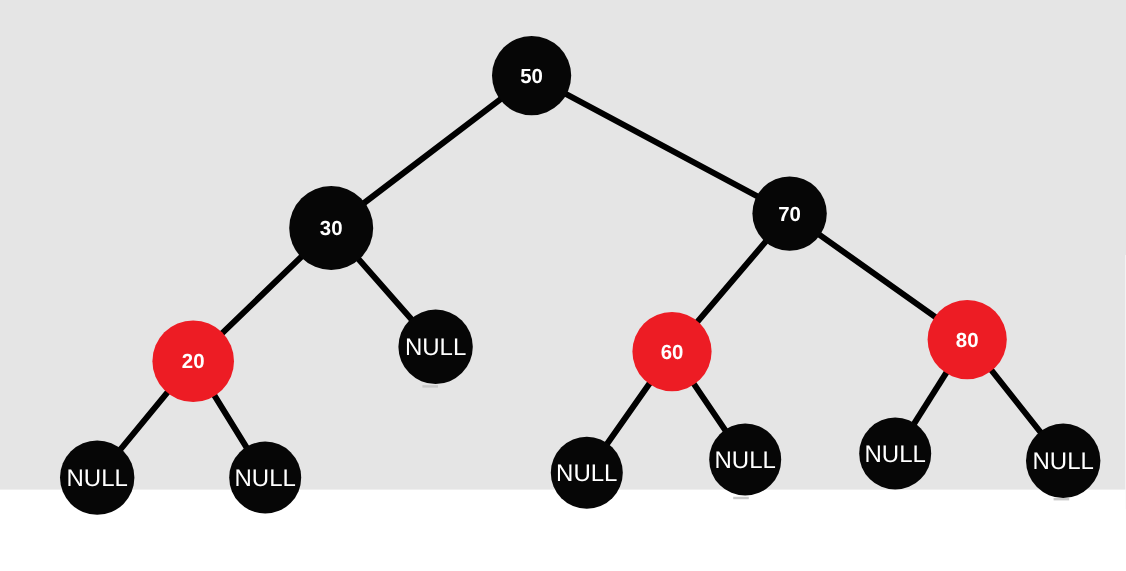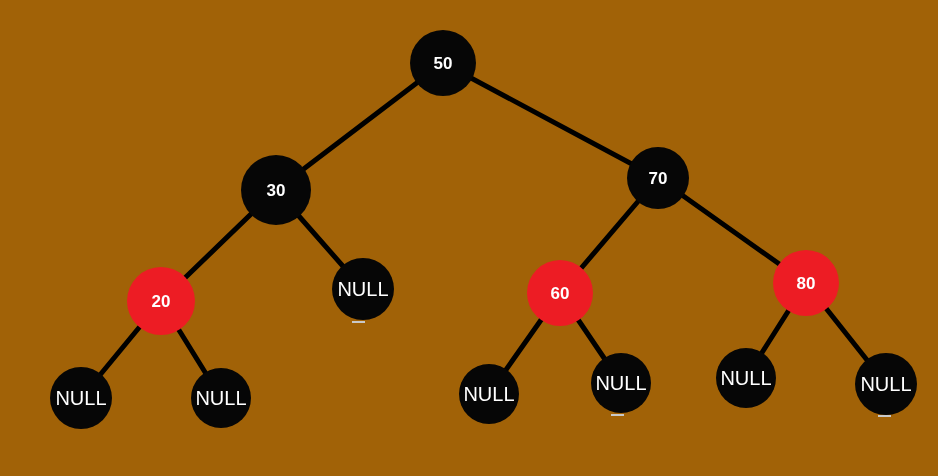--- a/index.html
+++ b/index.html
@@ -7,22 +7,22 @@
     padding: 0;
     background: #ffffff;
     width: 938px;
     height: 476px;
     overflow: hidden;
     font-family: "Liberation Sans", sans-serif;
   }
   .stage {
     position: relative;
     width: 938px;
-    height: 476px;
-    background: #a16207;
+    height: 408px;
+    background: #e5e5e5;
   }
   svg { display: block; }
   text {
     font-family: "Liberation Sans", sans-serif;
     user-select: none;
   }
 </style>
 </head>
 <body>
 

